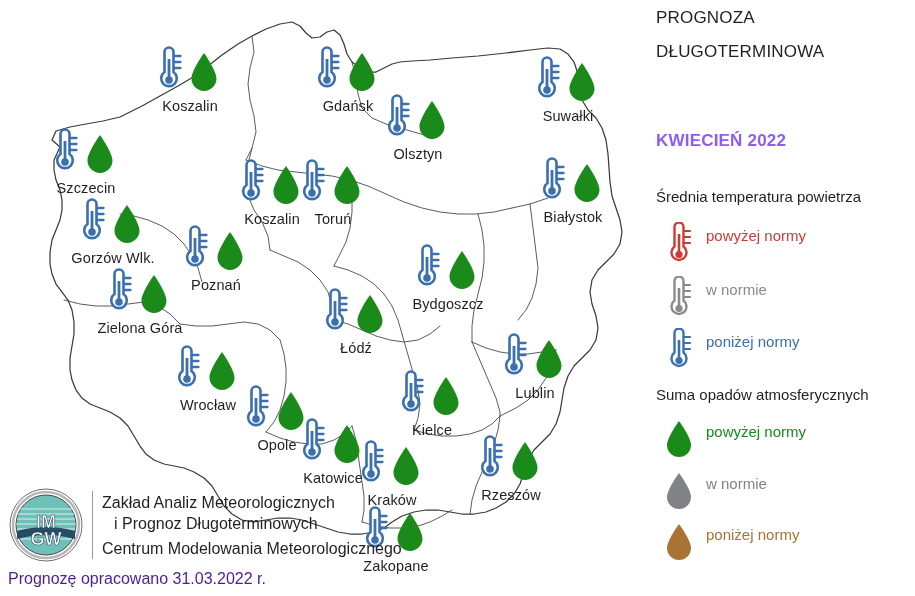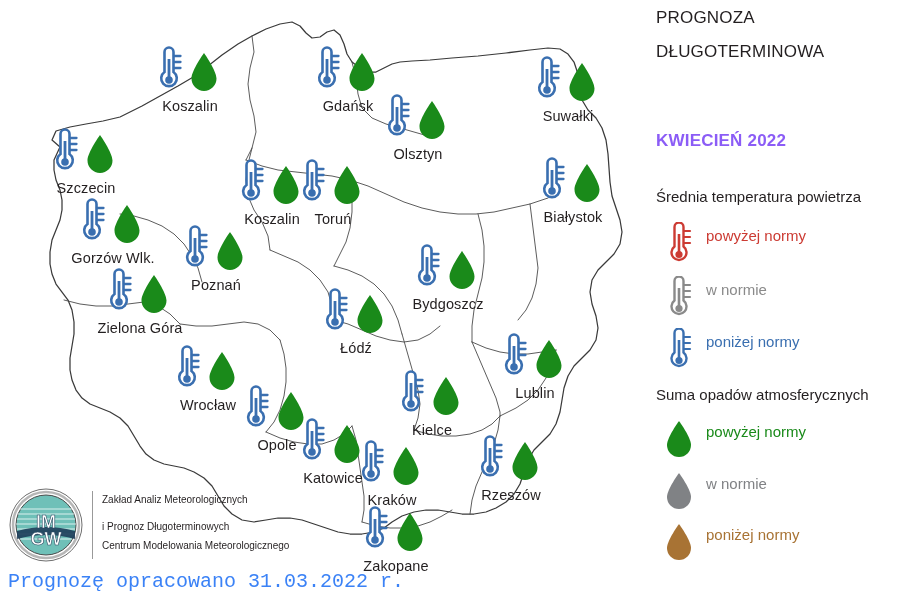--- a/index.html
+++ b/index.html
@@ -155,35 +155,34 @@
     position: absolute;
     left: 84px;
     top: 4px;
     width: 1px;
     height: 68px;
     background: #999999;
   }
   .footer-line {
     position: absolute;
     left: 94px;
-    font-size: 10px;
+    font-size: 16px;
     color: #231f20;
     white-space: nowrap;
   }
   .footer-line.f1 { top: 7px; }
-  .footer-line.f2 { top: 34px; }
+  .footer-line.f2 { top: 28px; margin-left: 12px; }
   .footer-line.f3 { top: 53px; }
   #issued-text {
     position: absolute;
     left: 8px;
     top: 570px;
-    font-size: 20px;
-    color: #3b82f6;
+    font-size: 16px;
+    color: #4c1d95;
     white-space: nowrap;
-    font-family: Liberation Mono, monospace;
   }
 </style>
 </head>
 <body>
 
 <div id="map-area">
 
   <svg id="poland-svg" viewBox="0 0 645 560" xmlns="http://www.w3.org/2000/svg">
 
     <path class="map-outline" d="M60,147 L52,140 L56,131 L70,127 L86,124 L103,121 L120,117 L142,106 L160,96

